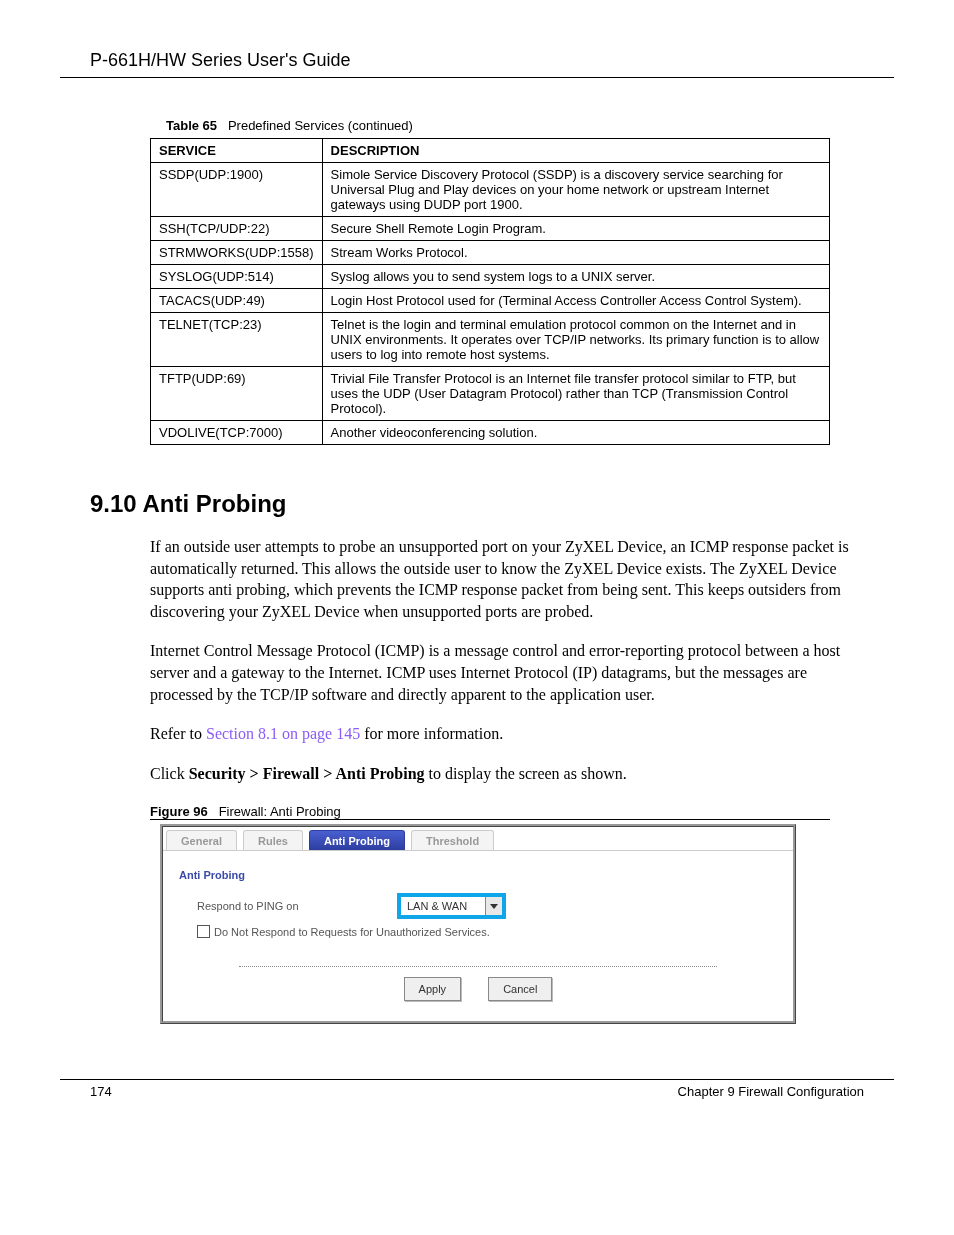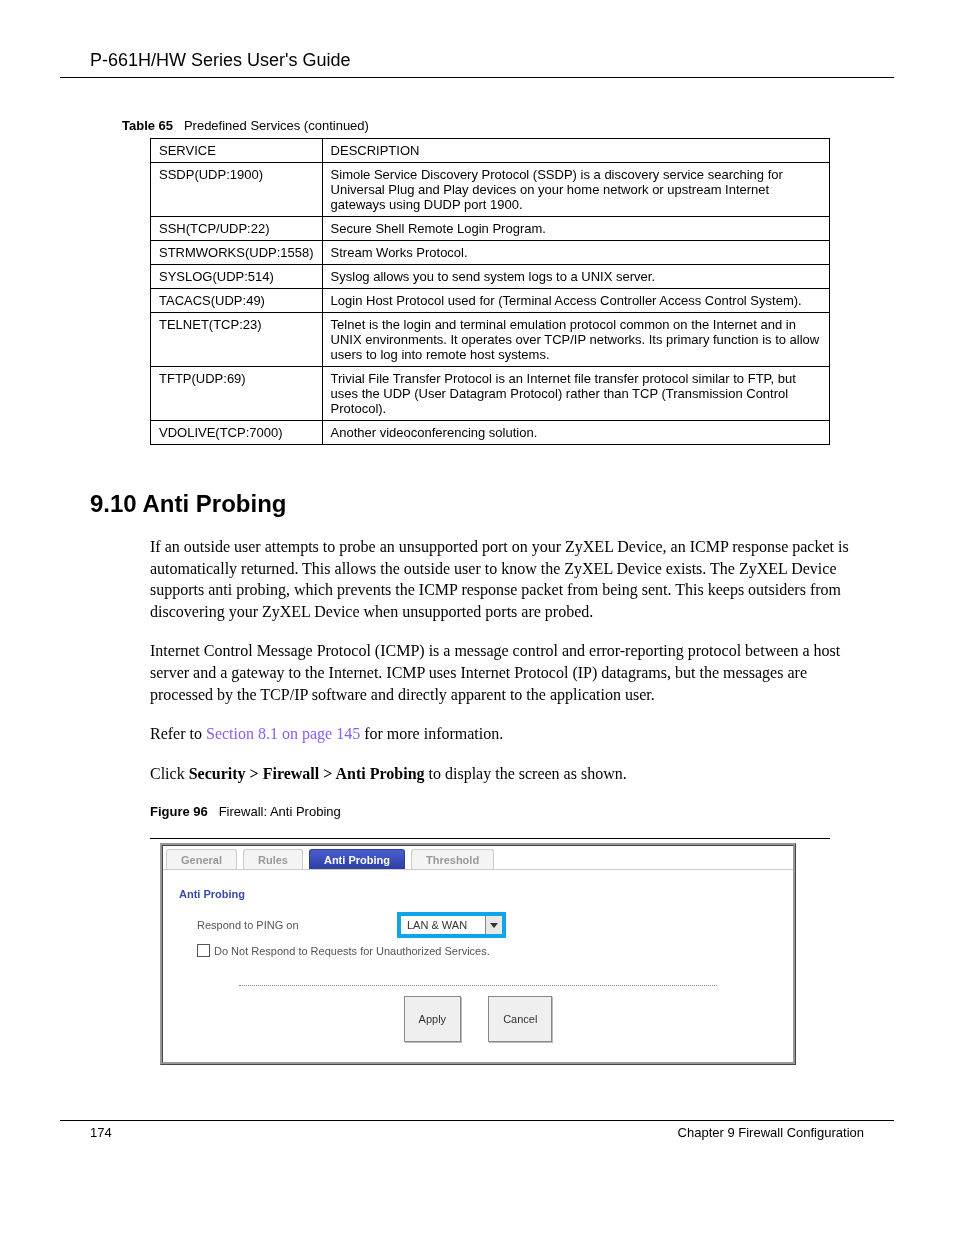--- a/index.html
+++ b/index.html
@@ -17,58 +17,58 @@
     border-bottom: 1.5px solid #000;
     padding: 0 30px 6px 30px;
     margin-bottom: 40px;
   }
   .content-area {
     padding: 0 30px;
   }
   .table-title {
     font-family: Arial, Helvetica, sans-serif;
     font-size: 13px;
-    margin: 0 0 5px 32px;
+    margin: 0 0 5px 76px;
   }
   .table-title .bold { font-weight: bold; }
   table.services {
     border-collapse: collapse;
     margin-left: 60px;
     width: 680px;
     font-family: Arial, Helvetica, sans-serif;
     font-size: 13px;
   }
   table.services th, table.services td {
     border: 1.5px solid #000;
     padding: 4px 8px;
     text-align: left;
     vertical-align: top;
   }
   table.services th {
-    font-weight: normal;
+    font-weight: bold;
   }
   h2.section {
     font-family: Arial, Helvetica, sans-serif;
     font-size: 24px;
     font-weight: bold;
     margin: 45px 0 18px 0;
   }
   p.doc {
     font-size: 16px;
     line-height: 1.35;
     margin: 0 0 18px 60px;
   }
   .bold { font-weight: bold; }
   .link { color: #8b5cf6; }
   .figure-title {
     font-family: Arial, Helvetica, sans-serif;
     font-size: 13px;
     margin: 20px 0 4px 60px;
     border-bottom: 1px solid #000;
-    padding-bottom: 19px;
+    padding-bottom: 0;
     width: 680px;
   }
   .figure-title .bold { font-weight: bold; }
 
   .firewall-fig {
     margin-left: 70px;
     width: 630px;
     border: 3px ridge #999;
     background: #fff;
     font-family: Verdana, Arial, sans-serif;
@@ -129,21 +129,21 @@
   }
   .dotted-sep {
     border-top: 1px dotted #888;
     margin: 28px 60px 10px 60px;
   }
   .btn-row { text-align: center; }
   .btn {
     display: inline-block;
     border: 1px solid #888;
     background: #efefef;
-    padding: 16px 14px;
+    padding: 5px 14px;
     font-size: 11px;
     margin: 0 12px;
     color:#333;
     box-shadow: 1px 1px 0 #bbb;
     text-align: center;
   }
   .footer {
     display: flex;
     justify-content: space-between;
     font-family: Arial, Helvetica, sans-serif;

